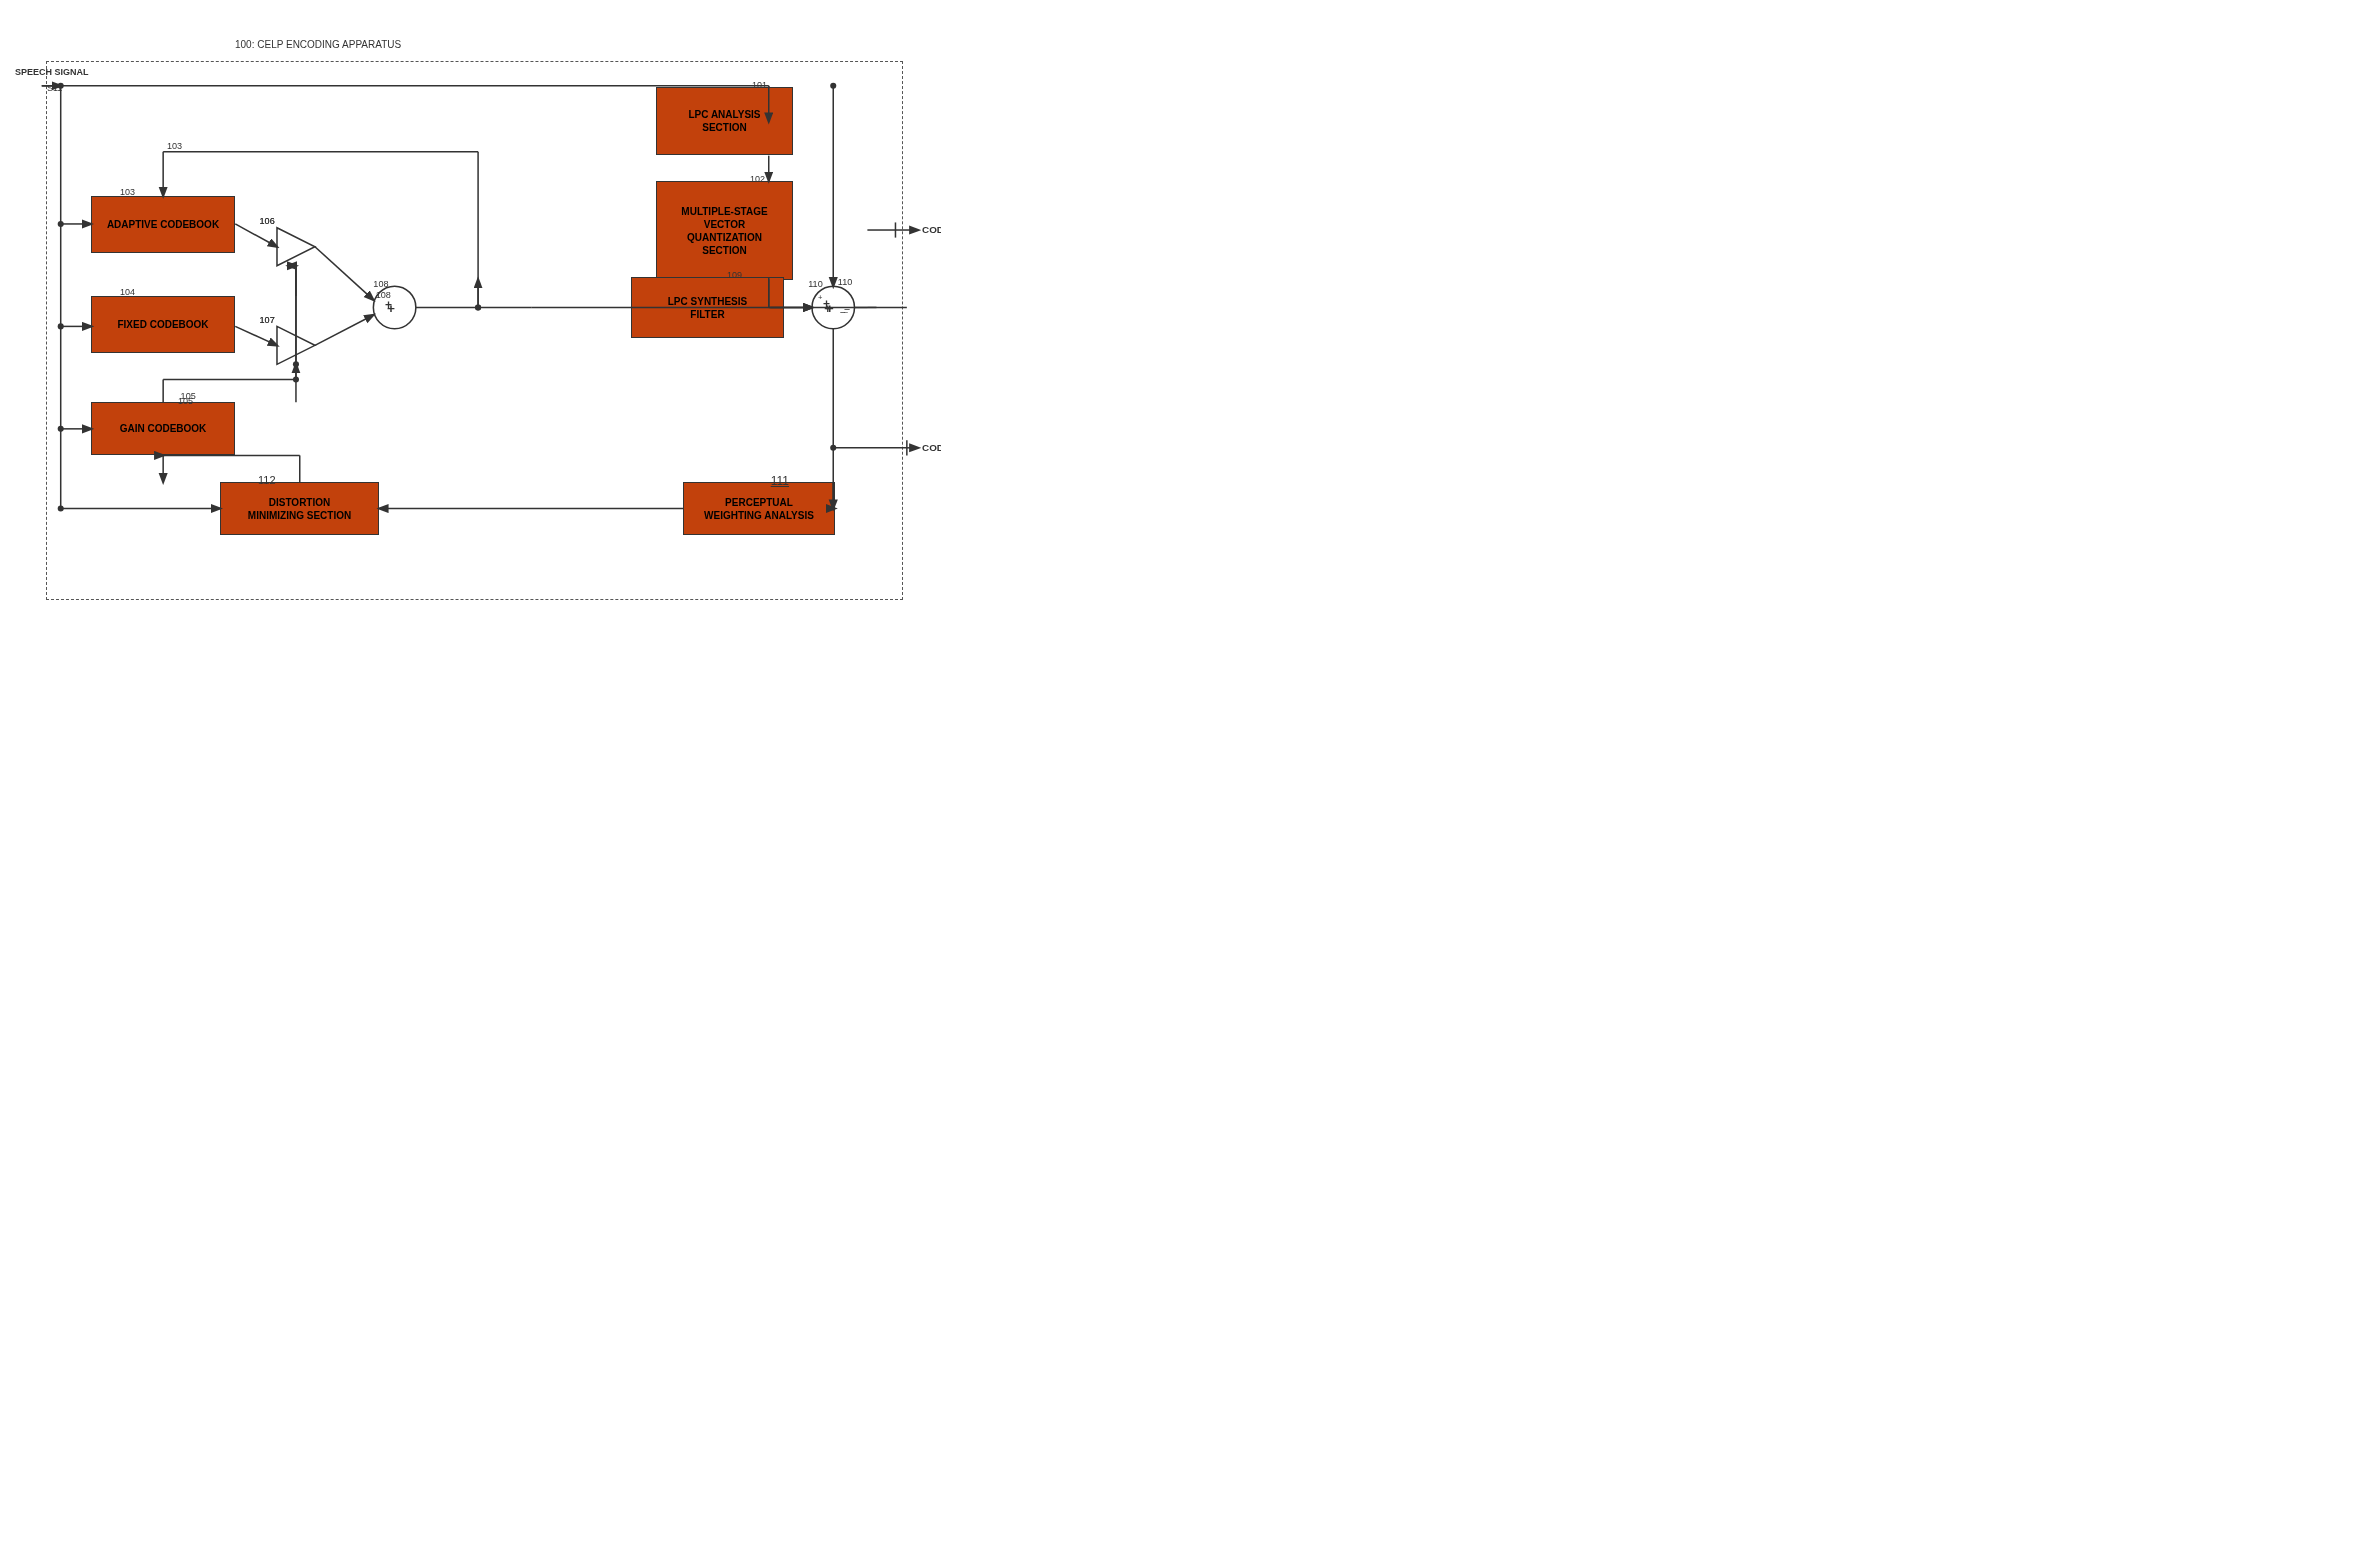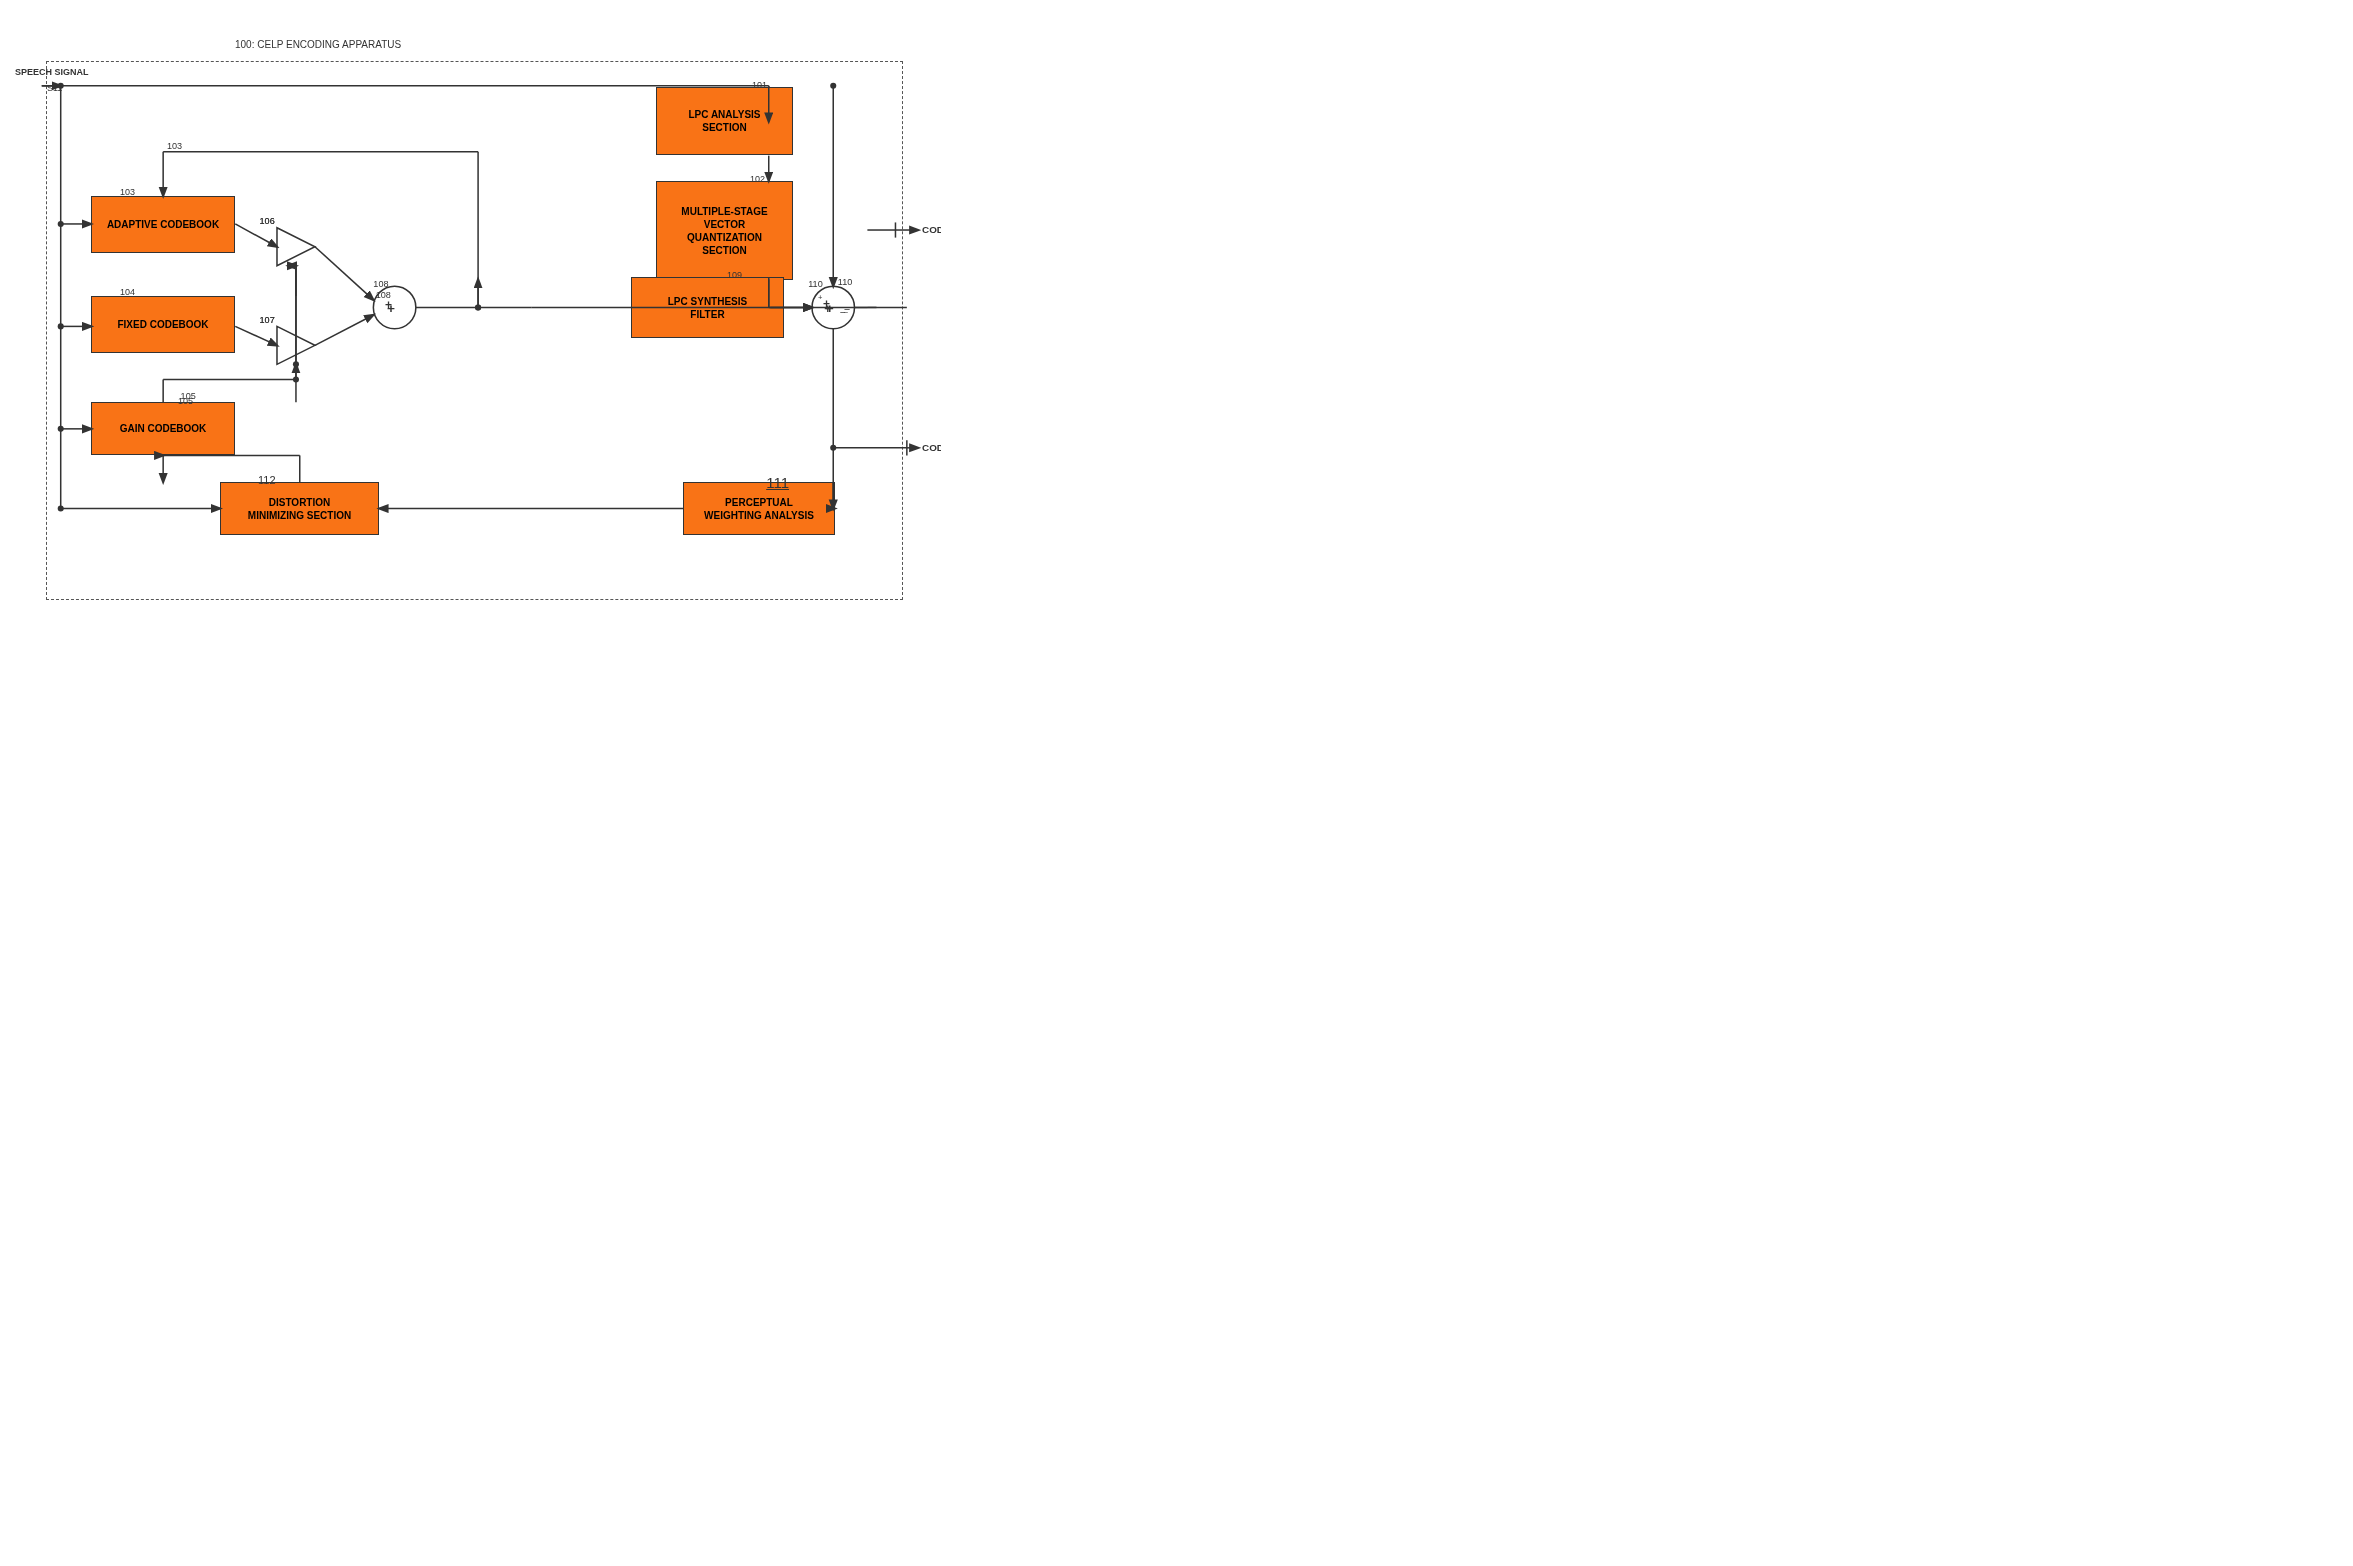--- a/index.html
+++ b/index.html
@@ -24,21 +24,21 @@
       border: 1.5px dashed #555;
       top: 61px;
       left: 46px;
       width: 857px;
       height: 539px;
     }
     
     .block {
       position: absolute;
       border: 1.5px solid #333;
-      background: #f97316;
+      background: #c2410c;
       display: flex;
       align-items: center;
       justify-content: center;
       text-align: center;
       font-size: 10px;
       font-weight: bold;
       line-height: 1.3;
     }
     
     .label {
@@ -102,21 +102,21 @@
   <div class="block" style="top:277px; right:157px; width:153px; height:61px;">
     <span style="white-space:pre-line; text-align:center;">LPC SYNTHESIS
 FILTER</span>
   </div>
   <div class="label" style="top:270px; right:199px; font-size:9px;">109</div>
 
   <div class="block" style="top:482px; right:106px; width:152px; height:53px;">
     <span style="white-space:pre-line; text-align:center;">PERCEPTUAL
 WEIGHTING ANALYSIS</span>
   </div>
-  <div class="label" style="top:474px; right:152px; font-size:15px;text-decoration:underline;">111</div>
+  <div class="label" style="top:474px; right:152px; font-size:12px;text-decoration:underline;">111</div>
 
   <div class="block" style="top:482px; left:220px; width:159px; height:53px;">
     <span style="white-space:pre-line; text-align:center;">DISTORTION
 MINIMIZING SECTION</span>
   </div>
   <div class="label" style="top:474px; left:258px; font-size:11px;">112</div>
 
   <svg class="svg-overlay" viewBox="0 0 1240 826" width="941" height="627">
     <defs>
       <marker id="arrow" markerWidth="8" markerHeight="8" refX="6" refY="3" orient="auto">

